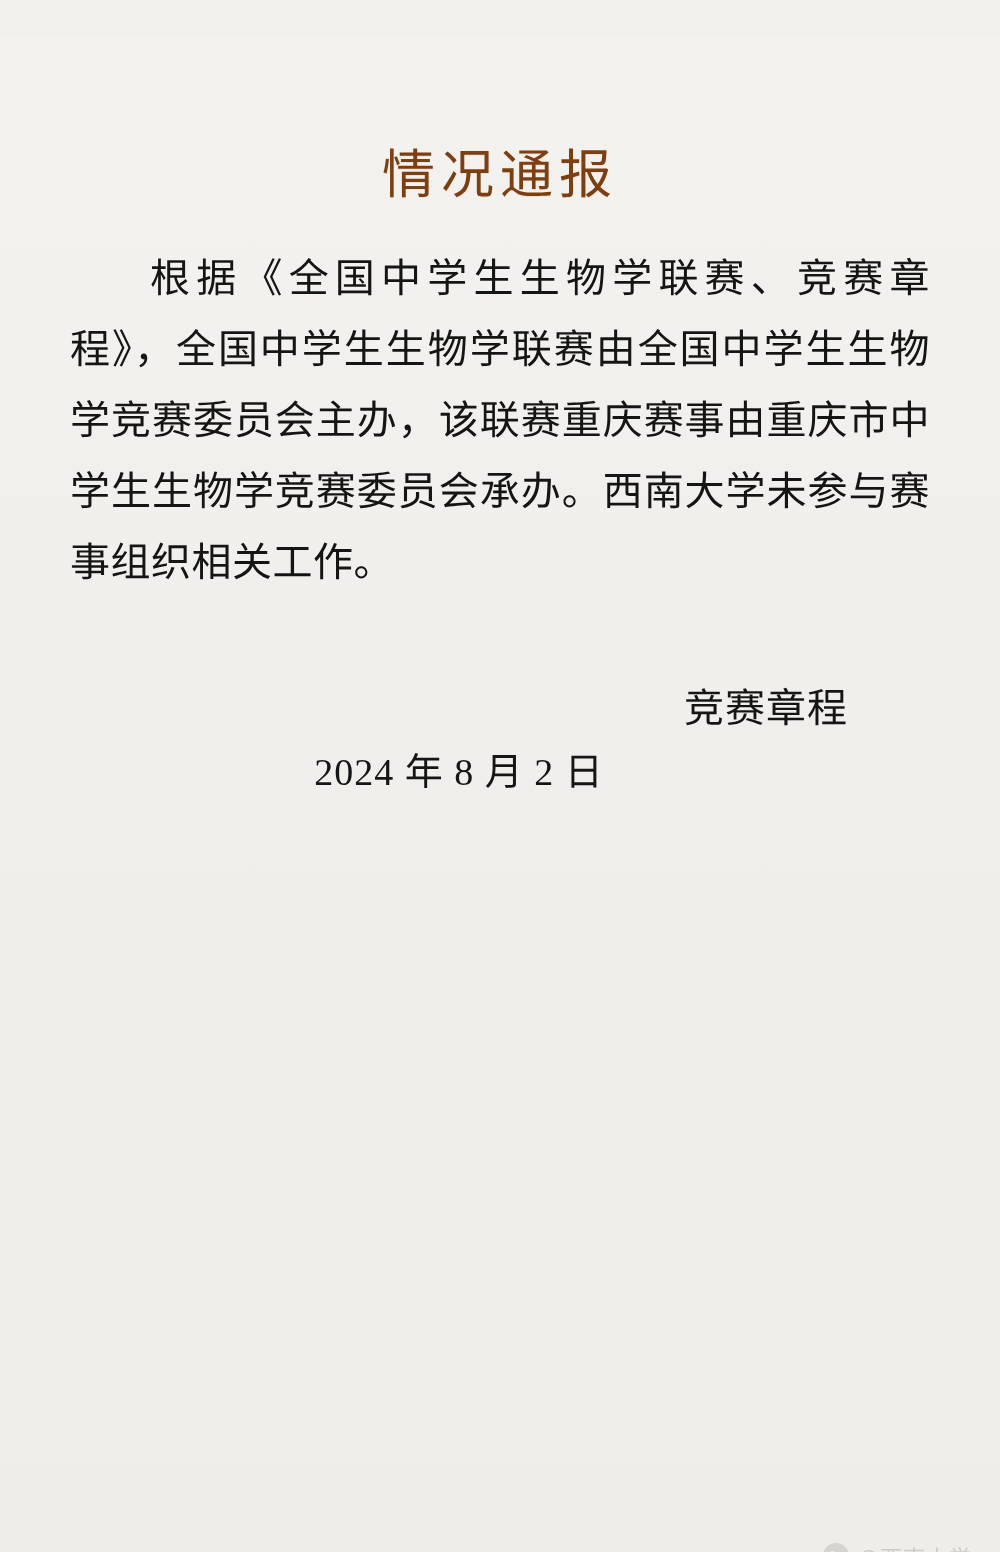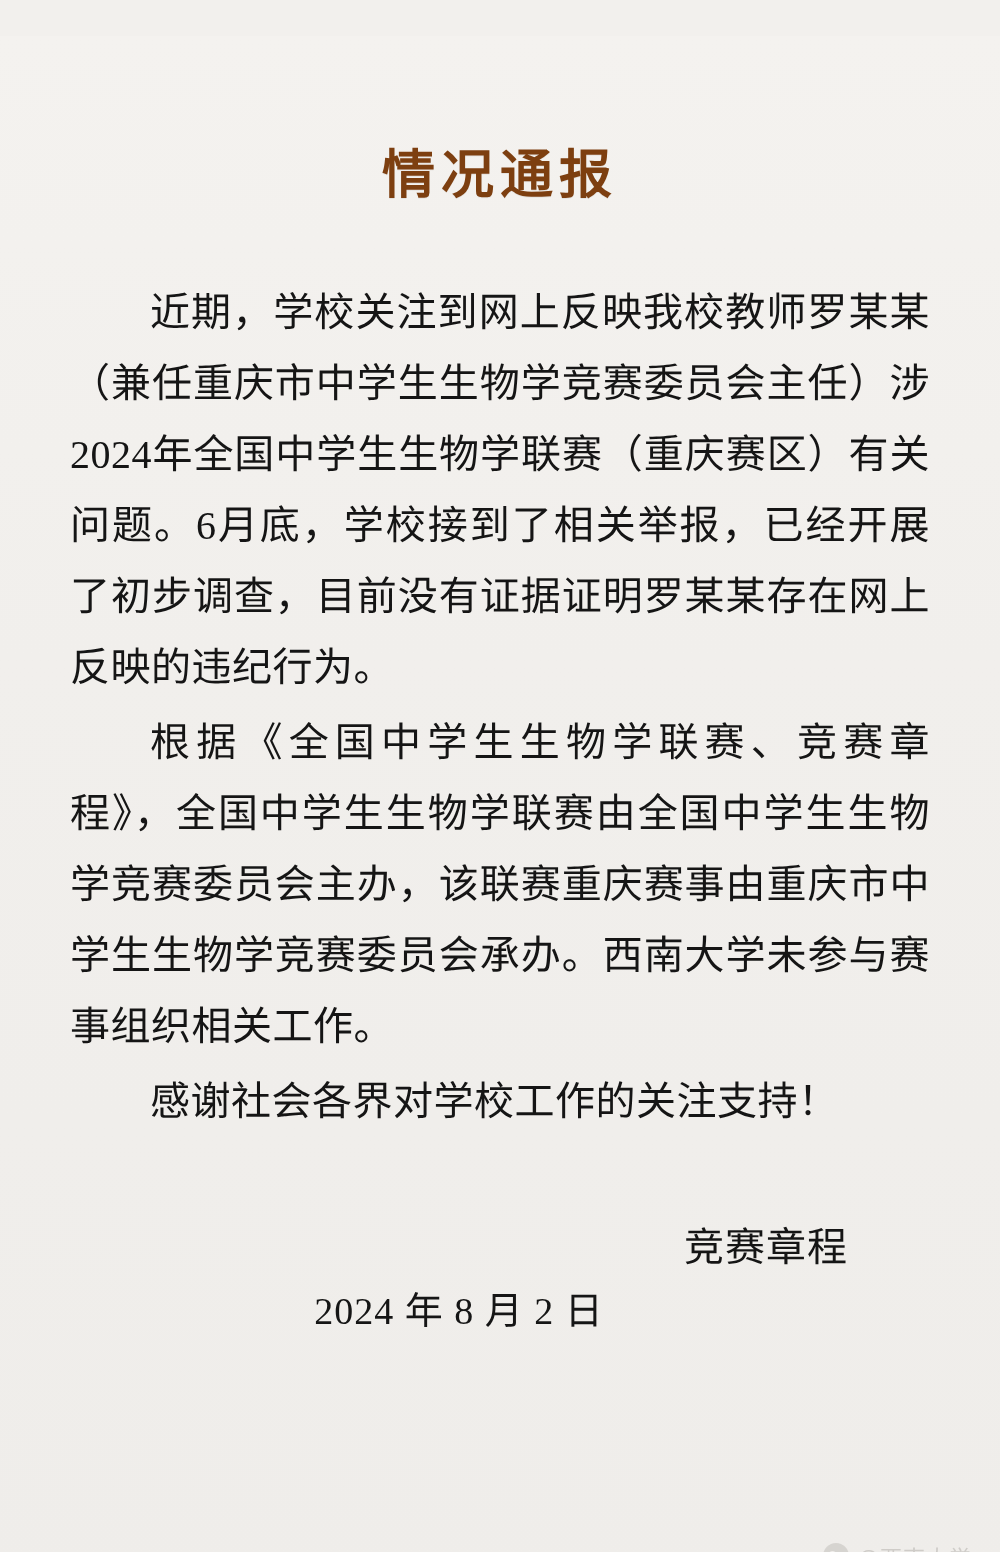--- a/index.html
+++ b/index.html
@@ -19,21 +19,21 @@
     width: 1000px;
     height: 1552px;
     box-sizing: border-box;
     padding: 0;
     position: relative;
     background: linear-gradient(180deg, #f4f2ef 0%, #f1efec 40%, #efedea 100%);
   }
   .doc-title {
     text-align: center;
     font-family: "Liberation Serif", "DejaVu Serif", serif;
-    font-weight: bold;
+    font-weight: normal;
     font-size: 53px;
     letter-spacing: 6px;
     color: #7d3f10;
     padding-top: 108px;
     line-height: 1.2;
     text-shadow: 0 1px 0 rgba(0,0,0,0.06);
   }
   .body-wrap {
     margin: 0 auto;
     width: 880px;
@@ -108,23 +108,21 @@
   }
 </style>
 </head>
 <body>
 
 <div class="page">
 
   <h1 class="doc-title">情况通报</h1>
 
   <div class="body-wrap">
-    <p class="para first">近期，学校关注到网上反映我校教师罗某某（兼任重庆市中学生生物学竞赛委员会主任）涉2024年全国中学生生物学联赛（重庆赛区）有关问题。6月底，学校接到了相关举报，已经开展了初步调查，目前没有证据证明罗某某存在网上反映的违纪行为。</p>
     <p class="para">根据《全国中学生生物学联赛、竞赛章程》，全国中学生生物学联赛由全国中学生生物学竞赛委员会主办，该联赛重庆赛事由重庆市中学生生物学竞赛委员会承办。西南大学未参与赛事组织相关工作。</p>
-    <p class="para">感谢社会各界对学校工作的关注支持！</p>
 
     <div class="signature">竞赛章程</div>
     <div class="sign-date">2024 年 8 月 2 日</div>
   </div>
 
   <div class="watermark">
     <span class="weibo-eye"></span>
     <span class="watermark-text">@西南大学</span>
   </div>
 

